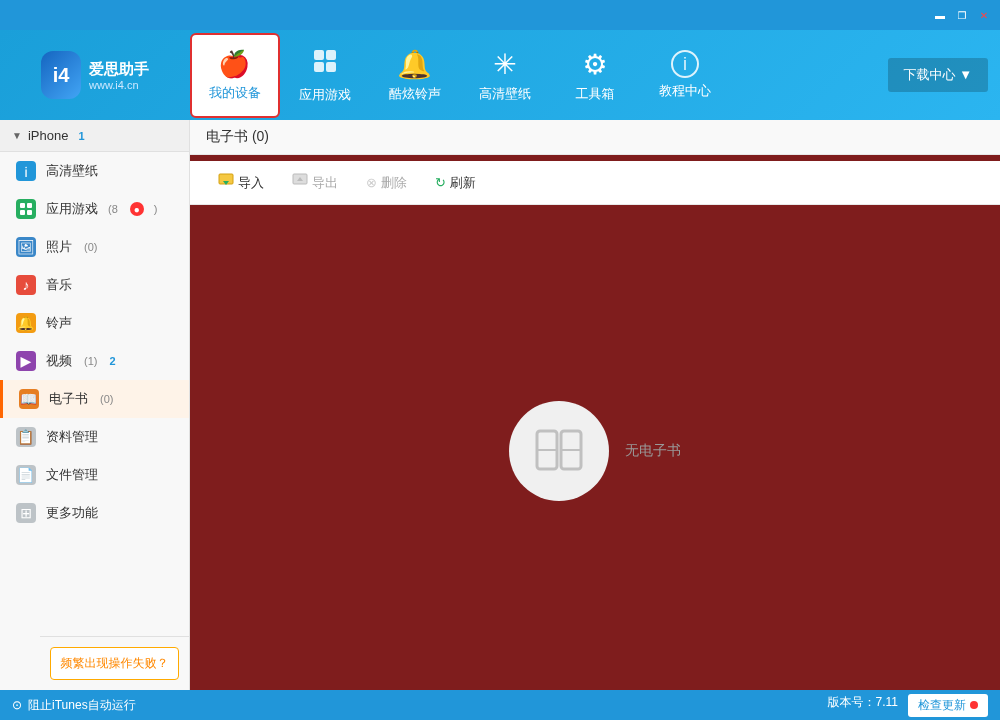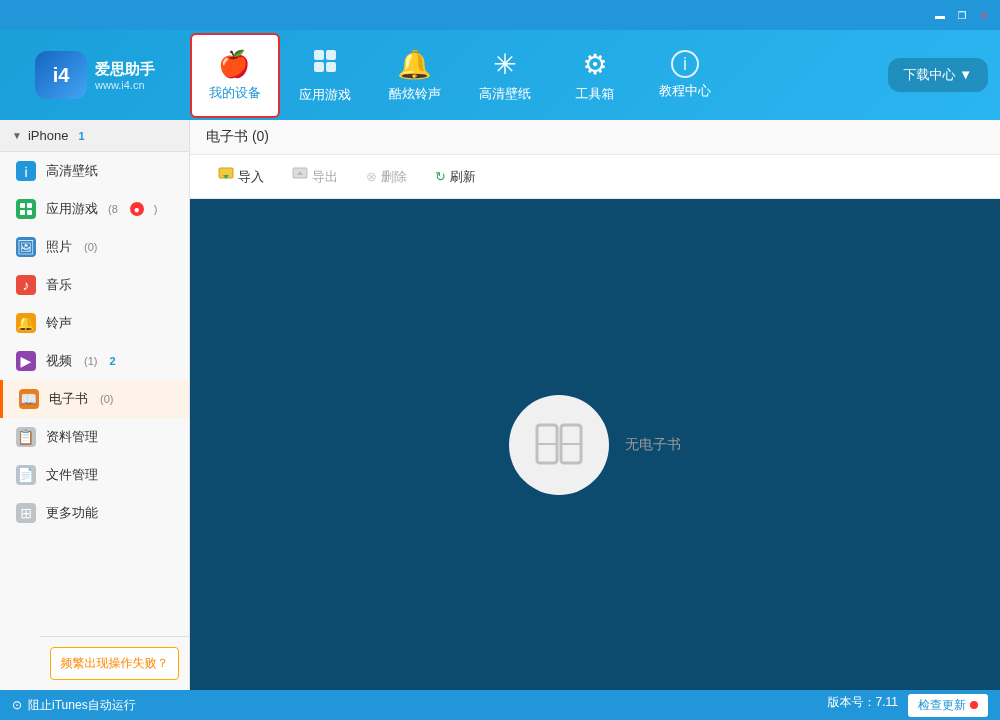--- a/index.html
+++ b/index.html
@@ -77,21 +77,21 @@
       font-size: 28px;
       margin-bottom: 4px;
     }
     .nav-tab.active .tab-icon { color: #555; }
     .download-btn {
       margin: 0 12px;
       background: rgba(0,0,0,0.2);
       color: #fff;
       border: none;
       padding: 8px 16px;
-      border-radius: 12px;
+      border-radius: 3px;
       cursor: pointer;
       font-size: 13px;
       white-space: nowrap;
       display: flex; align-items: center; gap: 6px;
     }
 
     
     .main {
       display: flex;
       height: calc(720px - 30px - 90px - 30px);
@@ -166,21 +166,22 @@
       border-radius: 4px;
       cursor: pointer;
       font-size: 12px;
     }
 
     
     .content {
       flex: 1;
       display: flex;
       flex-direction: column;
-      background: #0c4a6e;
+      background: #7f1d1d;
+      gap: 6px;
     }
     .content-header {
       padding: 8px 16px;
       border-bottom: 1px solid #e8e8e8;
       font-size: 14px;
       color: #333;
       background: #f9f9f9;
     }
     .toolbar {
       display: flex;
@@ -259,21 +260,21 @@
     <button class="titlebar-btn">❐</button>
     <button class="titlebar-btn close">✕</button>
   </div>
 </div>
 
 <div class="header">
 
   <div class="logo-area">
     <div style="display:flex;align-items:center;gap:8px;">
 
-      <div style="width:52px;height:48px;border-radius:12px;background:linear-gradient(135deg,#1565c0,#42a5f5);display:flex;align-items:center;justify-content:center;">
+      <div style="width:40px;height:48px;border-radius:12px;background:linear-gradient(135deg,#1565c0,#42a5f5);display:flex;align-items:center;justify-content:center;">
         <span style="color:#fff;font-size:20px;font-weight:bold;">i4</span>
       </div>
       <div>
         <div style="color:#fff;font-size:15px;font-weight:bold;">爱思助手</div>
         <div style="color:#cce8ff;font-size:11px;">www.i4.cn</div>
       </div>
     </div>
   </div>
 
   <div class="nav-tabs">

